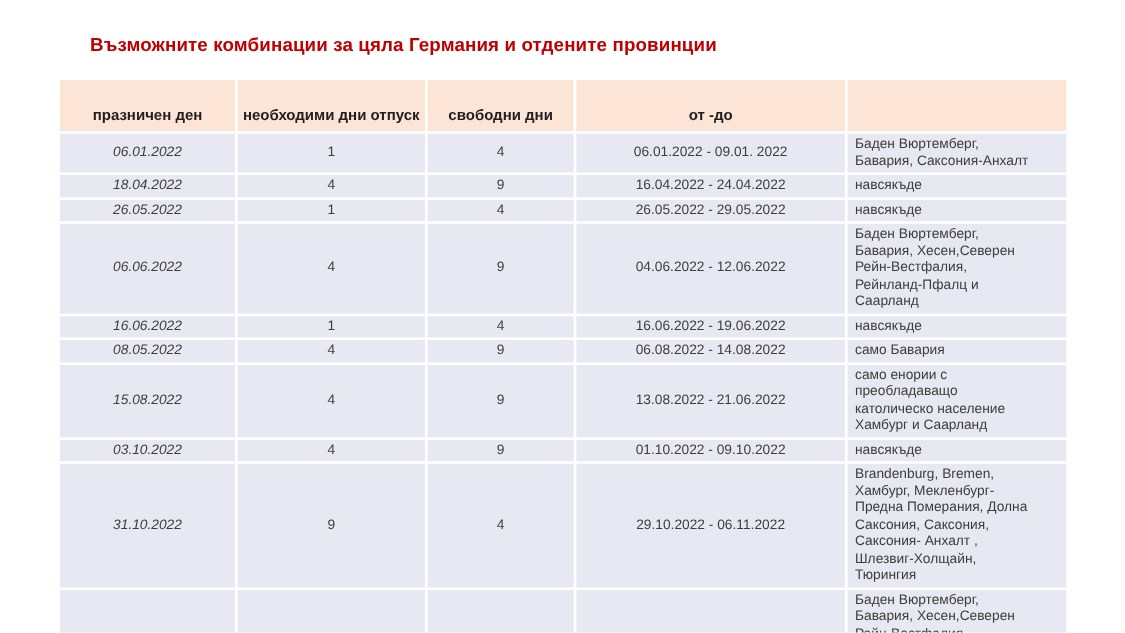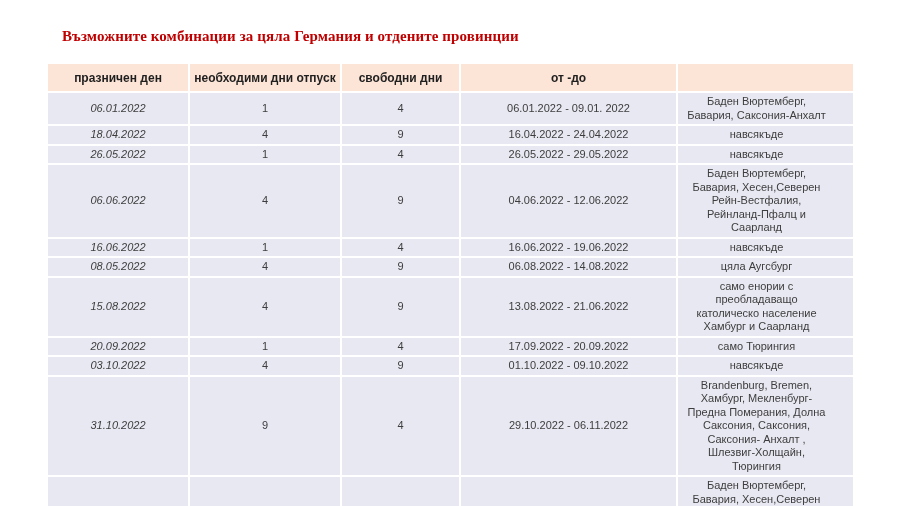--- a/index.html
+++ b/index.html
@@ -12,64 +12,63 @@
     font-family: "Liberation Sans", "DejaVu Sans", sans-serif;
   }
   .slide {
     position: relative;
     width: 900px;
     height: 506px;
     background: #ffffff;
   }
   .title {
     position: absolute;
-    left: 62px;
+    left: 72px;
     top: 28px;
     font-size: 15px;
     font-weight: bold;
     color: var(--title, #c00000);
     letter-spacing: 0.1px;
     white-space: nowrap;
-    font-family: Liberation Serif, serif;
   }
   table.combo {
     position: absolute;
     left: 48px;
     top: 64px;
     width: 805px;
     border-collapse: separate;
     border-spacing: 0;
     table-layout: fixed;
   }
   table.combo th {
     background: var(--header-bg, #fce4d6);
     color: var(--header-text, #1f1f1f);
     font-size: 12px;
     font-weight: bold;
     text-align: center;
-    padding: 7px 2px 6px 2px;
+    padding: 21px 2px 6px 2px;
     line-height: 14px;
     border-left: 2px solid var(--separator, #ffffff);
   }
   table.combo th:first-child { border-left: none; }
   table.combo td {
     background: var(--row-bg, #e8e8f2);
     color: var(--body-text, #3d3d3d);
     font-size: 11px;
     text-align: center;
     vertical-align: middle;
     padding: 2px 4px;
     line-height: 13.5px;
     border-top: 2px solid var(--separator, #ffffff);
     border-left: 2px solid var(--separator, #ffffff);
     word-wrap: break-word;
   }
   table.combo td:first-child { border-left: none; font-style: italic; }
   table.combo td.regions {
-    text-align: center;
+    text-align: left;
     padding-left: 6px;
     padding-right: 24px;
   }
 </style>
 </head>
 <body>
 
 <div class="slide">
   <div class="title">Възможните комбинации за цяла Германия и отдените провинции</div>
 
@@ -124,35 +123,28 @@
           <td>1</td>
           <td>4</td>
           <td>16.06.2022 - 19.06.2022</td>
           <td class="regions">навсякъде</td>
         </tr>
         <tr>
           <td>08.05.2022</td>
           <td>4</td>
           <td>9</td>
           <td>06.08.2022 - 14.08.2022</td>
-          <td class="regions">цяла Аугсбург</td>
+          <td class="regions">само Бавария</td>
         </tr>
         <tr>
           <td>15.08.2022</td>
           <td>4</td>
           <td>9</td>
           <td>13.08.2022 - 21.06.2022</td>
           <td class="regions">само енории с преобладаващо католическо население Хамбург и Саарланд</td>
-        </tr>
-        <tr>
-          <td>20.09.2022</td>
-          <td>1</td>
-          <td>4</td>
-          <td>17.09.2022 - 20.09.2022</td>
-          <td class="regions">само Тюрингия</td>
         </tr>
         <tr>
           <td>03.10.2022</td>
           <td>4</td>
           <td>9</td>
           <td>01.10.2022 - 09.10.2022</td>
           <td class="regions">навсякъде</td>
         </tr>
         <tr>
           <td>31.10.2022</td>

